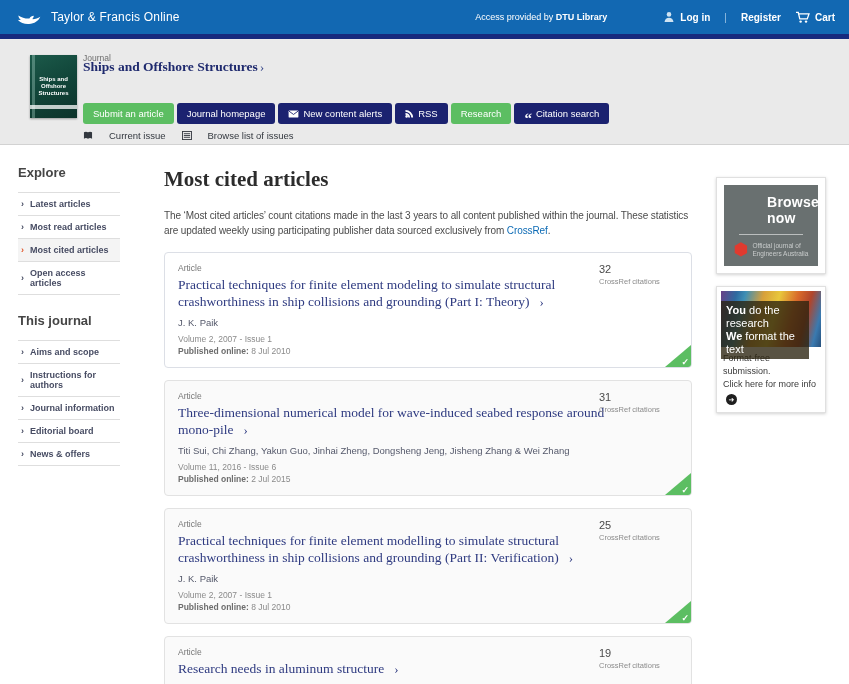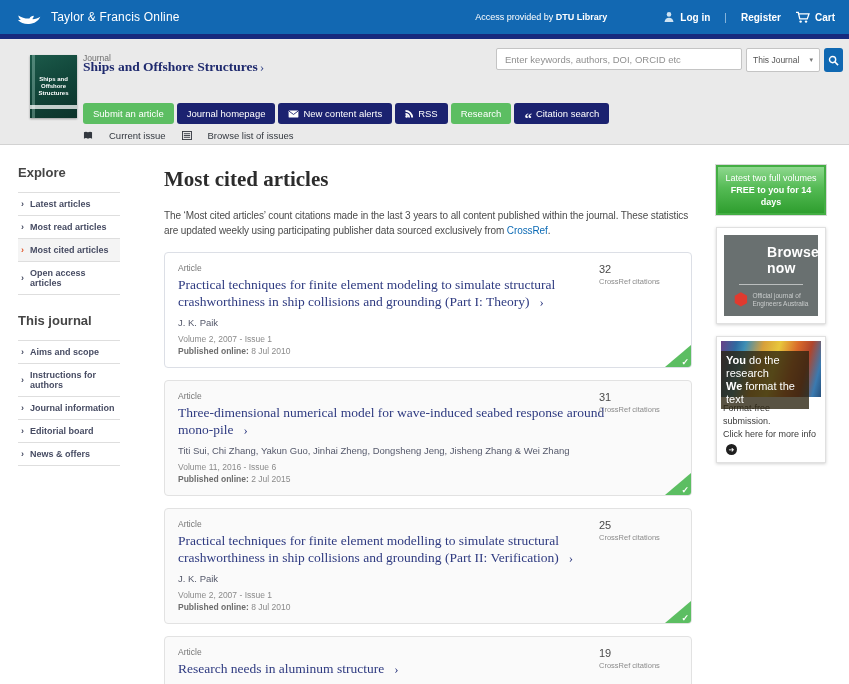--- a/index.html
+++ b/index.html
@@ -165,33 +165,20 @@
   <div class="cover">
     <span>Ships and</span>
     <span>Offshore</span>
     <span>Structures</span>
   </div>
   <div class="kicker">Journal</div>
   <a class="journal-title">
     <span>Ships and Offshore Structures</span><span class="chev">›</span>
   </a>
 
-  <div class="search-area">
-    <input class="search-input" type="text" placeholder="Enter keywords, authors, DOI, ORCID etc" style="">
-    <div class="scope">
-      <span>This Journal</span>
-      <span class="caret">▾</span>
-    </div>
-    <button class="search-btn">
-      <svg class="icon-svg" width="11" height="11" viewBox="0 0 12 12">
-        <circle cx="5" cy="5" r="3.4" fill="none" stroke="#ffffff" stroke-width="1.5"></circle>
-        <line x1="7.6" y1="7.6" x2="11" y2="11" stroke="#ffffff" stroke-width="1.7"></line>
-      </svg>
-    </button>
-  </div>
 
   <div class="btn-row">
     <a class="btn green">
         <span>Submit an article</span>
       </a>
     <a class="btn navy">
         <span>Journal homepage</span>
       </a>
     <a class="btn navy">
       <svg class="icon-svg" width="11" height="8" viewBox="0 0 12 9">
@@ -340,24 +327,20 @@
           <div class="num">19</div>
           <div class="lbl">CrossRef citations</div>
         </div>
 
       </article>
     </div>
 
   </main>
 
   <aside class="rail">
-    <div class="banner trial">
-      <div class="l1">Latest two full volumes</div>
-      <div class="l2">FREE to you for 14 days</div>
-    </div>
     <div class="banner browse">
       <div class="browse-inner">
         <div class="browse-cta">Browse now</div>
         <div class="browse-divider"></div>
         <div class="browse-bottom">
           <span class="hex">⬢</span>
           <span class="browse-cap">
             <span>Official journal of</span><br>
             <span>Engineers Australia</span>
           </span>

